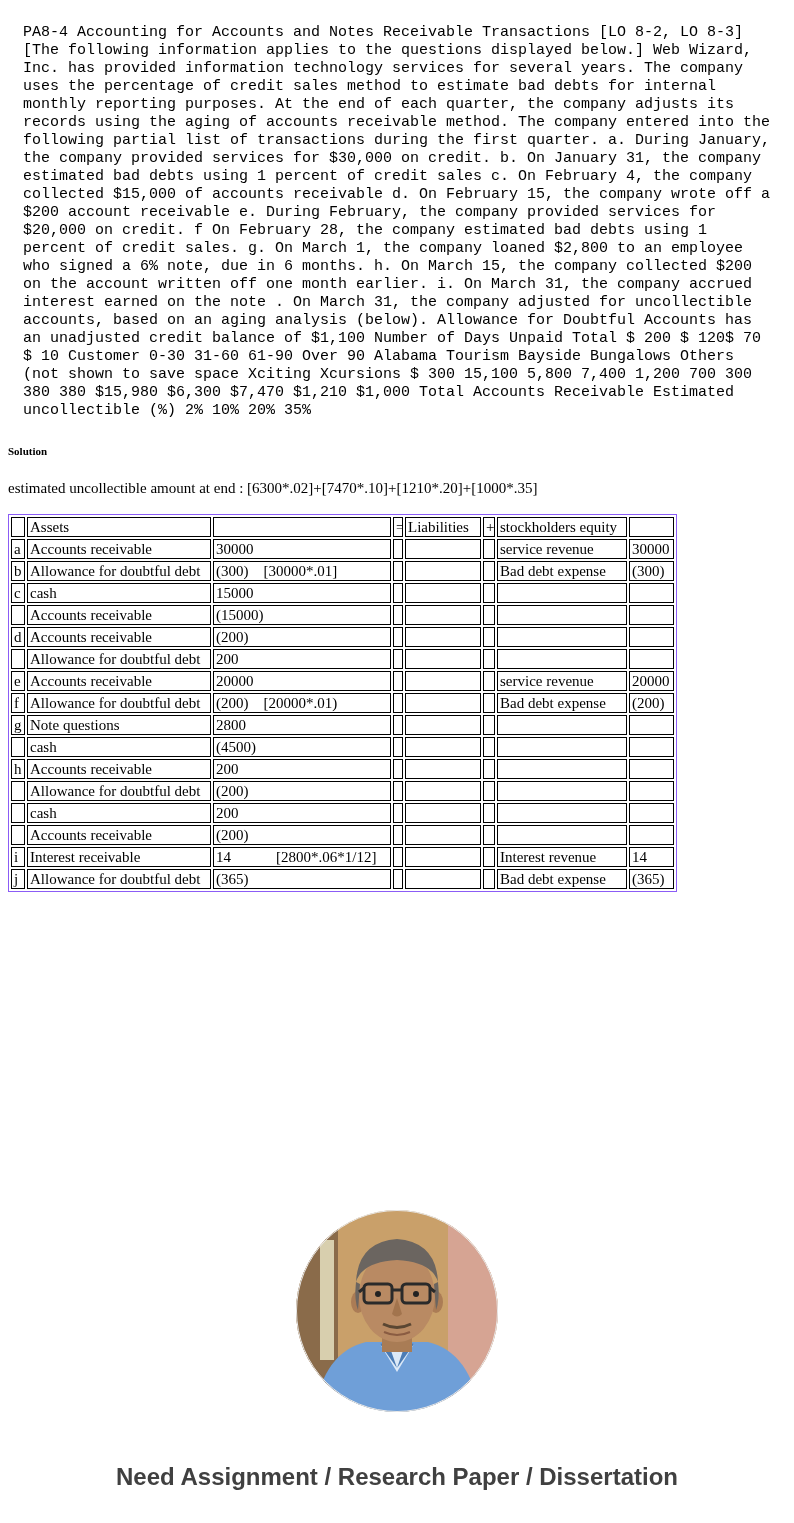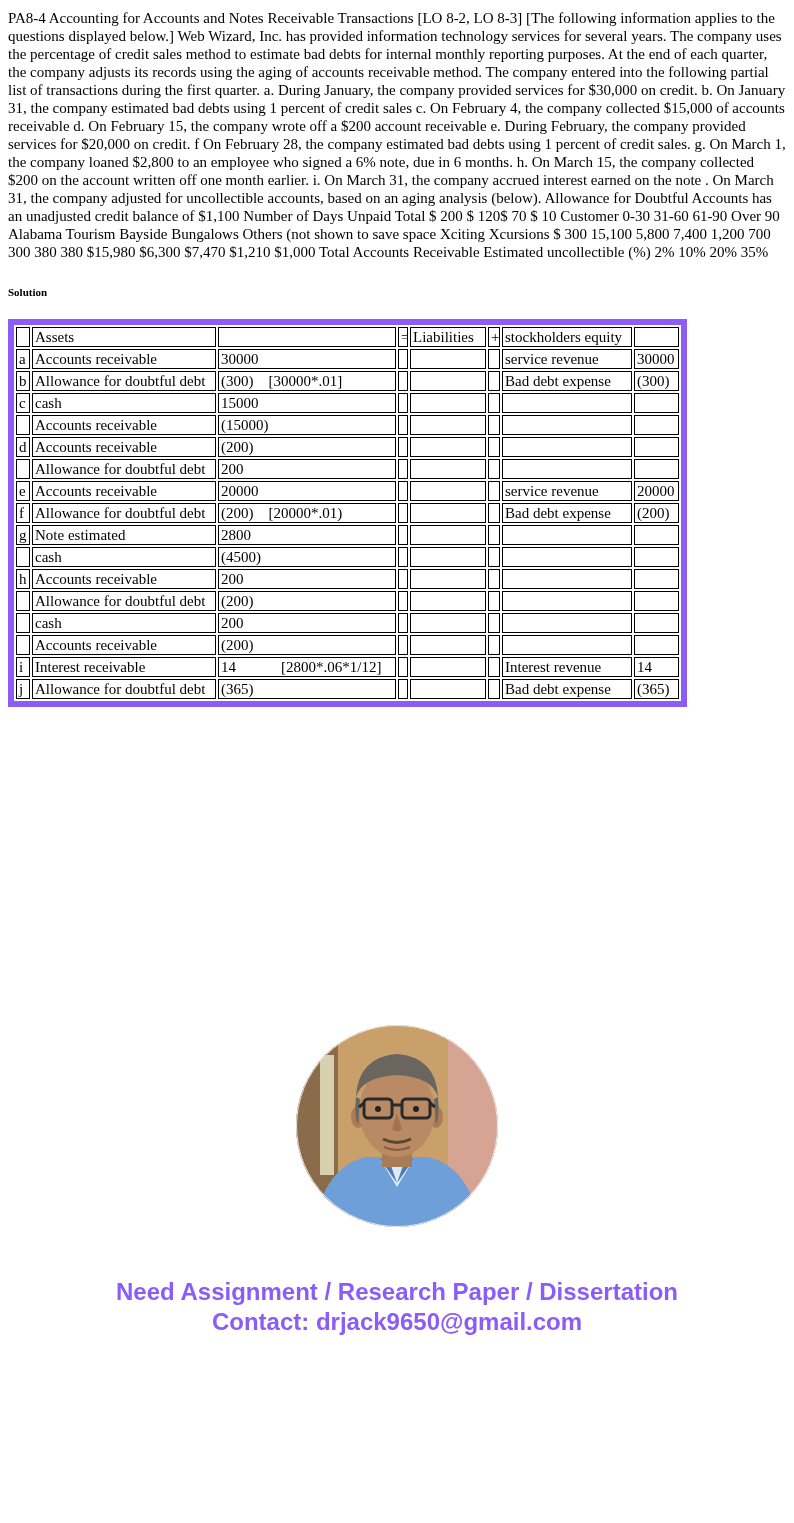--- a/index.html
+++ b/index.html
@@ -5,23 +5,24 @@
   * { box-sizing: border-box; }
   html, body { margin: 0; padding: 0; background: #ffffff; }
   body {
     width: 794px;
     color: #000000;
     font-family: "Liberation Serif", serif;
   }
   .page { width: 794px; padding: 9px 8px 28px 8px; }
 
   .intro {
-    margin: 0;
+    margin: 15px;
     font-size: 15px;
     line-height: 18px;
+    font-family: Liberation Mono, monospace;
   }
   .solution-heading {
     margin: 21px 0 0 0;
     font-size: 11px;
     font-weight: bold;
     line-height: 20px;
   }
   .formula, .baddebt {
     margin: 18px 0 0 0;
     font-size: 15px;
@@ -33,21 +34,21 @@
     font-size: 15px;
     line-height: 18px;
   }
 
   table.acct {
     margin-top: 17px;
     width: 653px;
     table-layout: fixed;
     border-collapse: separate;
     border-spacing: 2px;
-    border: 6px solid #8b5cf6;
+    border: 1px solid #8b5cf6;
   }
   table.acct td {
     border: 1px solid #000;
     padding: 0 2px;
     font-size: 15px;
     line-height: 18px;
     white-space: pre;
     overflow: hidden;
     vertical-align: middle;
   }
@@ -58,32 +59,33 @@
     height: 202px;
   }
 
   .footer {
     margin-top: 50px;
     text-align: center;
     font-family: "Liberation Sans", sans-serif;
     font-weight: bold;
     font-size: 24px;
     line-height: 30px;
-    color: #8b5cf6;
+    color: #404040;
   }
 </style>
 </head>
 <body>
 
 <div class="page">
 
   <p class="intro">PA8-4 Accounting for Accounts and Notes Receivable Transactions [LO 8-2, LO 8-3] [The following information applies to the questions displayed below.] Web Wizard, Inc. has provided information technology services for several years. The company uses the percentage of credit sales method to estimate bad debts for internal monthly reporting purposes. At the end of each quarter, the company adjusts its records using the aging of accounts receivable method. The company entered into the following partial list of transactions during the first quarter. a. During January, the company provided services for $30,000 on credit. b. On January 31, the company estimated bad debts using 1 percent of credit sales c. On February 4, the company collected $15,000 of accounts receivable d. On February 15, the company wrote off a $200 account receivable e. During February, the company provided services for $20,000 on credit. f On February 28, the company estimated bad debts using 1 percent of credit sales. g. On March 1, the company loaned $2,800 to an employee who signed a 6% note, due in 6 months. h. On March 15, the company collected $200 on the account written off one month earlier. i. On March 31, the company accrued interest earned on the note . On March 31, the company adjusted for uncollectible accounts, based on an aging analysis (below). Allowance for Doubtful Accounts has an unadjusted credit balance of $1,100 Number of Days Unpaid Total $ 200 $ 120$ 70 $ 10 Customer 0-30 31-60 61-90 Over 90 Alabama Tourism Bayside Bungalows Others (not shown to save space Xciting Xcursions $ 300 15,100 5,800 7,400 1,200 700 300 380 380 $15,980 $6,300 $7,470 $1,210 $1,000 Total Accounts Receivable Estimated uncollectible (%) 2% 10% 20% 35%</p>
 
   <h3 class="solution-heading">Solution</h3>
 
+  <p class="formula">estimated uncollectible amount at end : [6300*.02]+[7470*.10]+[1210*.20]+[1000*.35]</p>
 
 
 
   <table class="acct">
     <colgroup>
       <col style="width:14px">
       <col style="width:184px">
       <col style="width:178px">
       <col style="width:10px">
       <col style="width:76px">
@@ -177,21 +179,21 @@
           <td>Allowance for doubtful debt</td>
           <td>(200)    [20000*.01)</td>
           <td></td>
           <td></td>
           <td></td>
           <td>Bad debt expense</td>
           <td>(200)</td>
         </tr>
         <tr>
           <td>g</td>
-          <td>Note estimated</td>
+          <td>Note questions</td>
           <td>2800</td>
           <td></td>
           <td></td>
           <td></td>
           <td></td>
           <td></td>
         </tr>
         <tr>
           <td></td>
           <td>cash</td>
@@ -298,16 +300,15 @@
         <path d="M101 88 L96 104 Q101 109 106 104 Z" fill="#a2744d"></path>
         <path d="M87 114 Q101 121 115 114" stroke="#5a4632" stroke-width="3" fill="none"></path>
         <path d="M88 122 Q101 128 114 122" stroke="#8a5c42" stroke-width="2" fill="none"></path>
       </g>
       <circle cx="101" cy="101" r="100.5" fill="none" stroke="#e8e8e8" stroke-width="1"></circle>
     </svg>
   </div>
 
   <div class="footer">
     <div>Need Assignment / Research Paper / Dissertation</div>
-    <div>Contact: drjack9650@gmail.com</div>
   </div>
 
 </div>
 
 </body></html>

